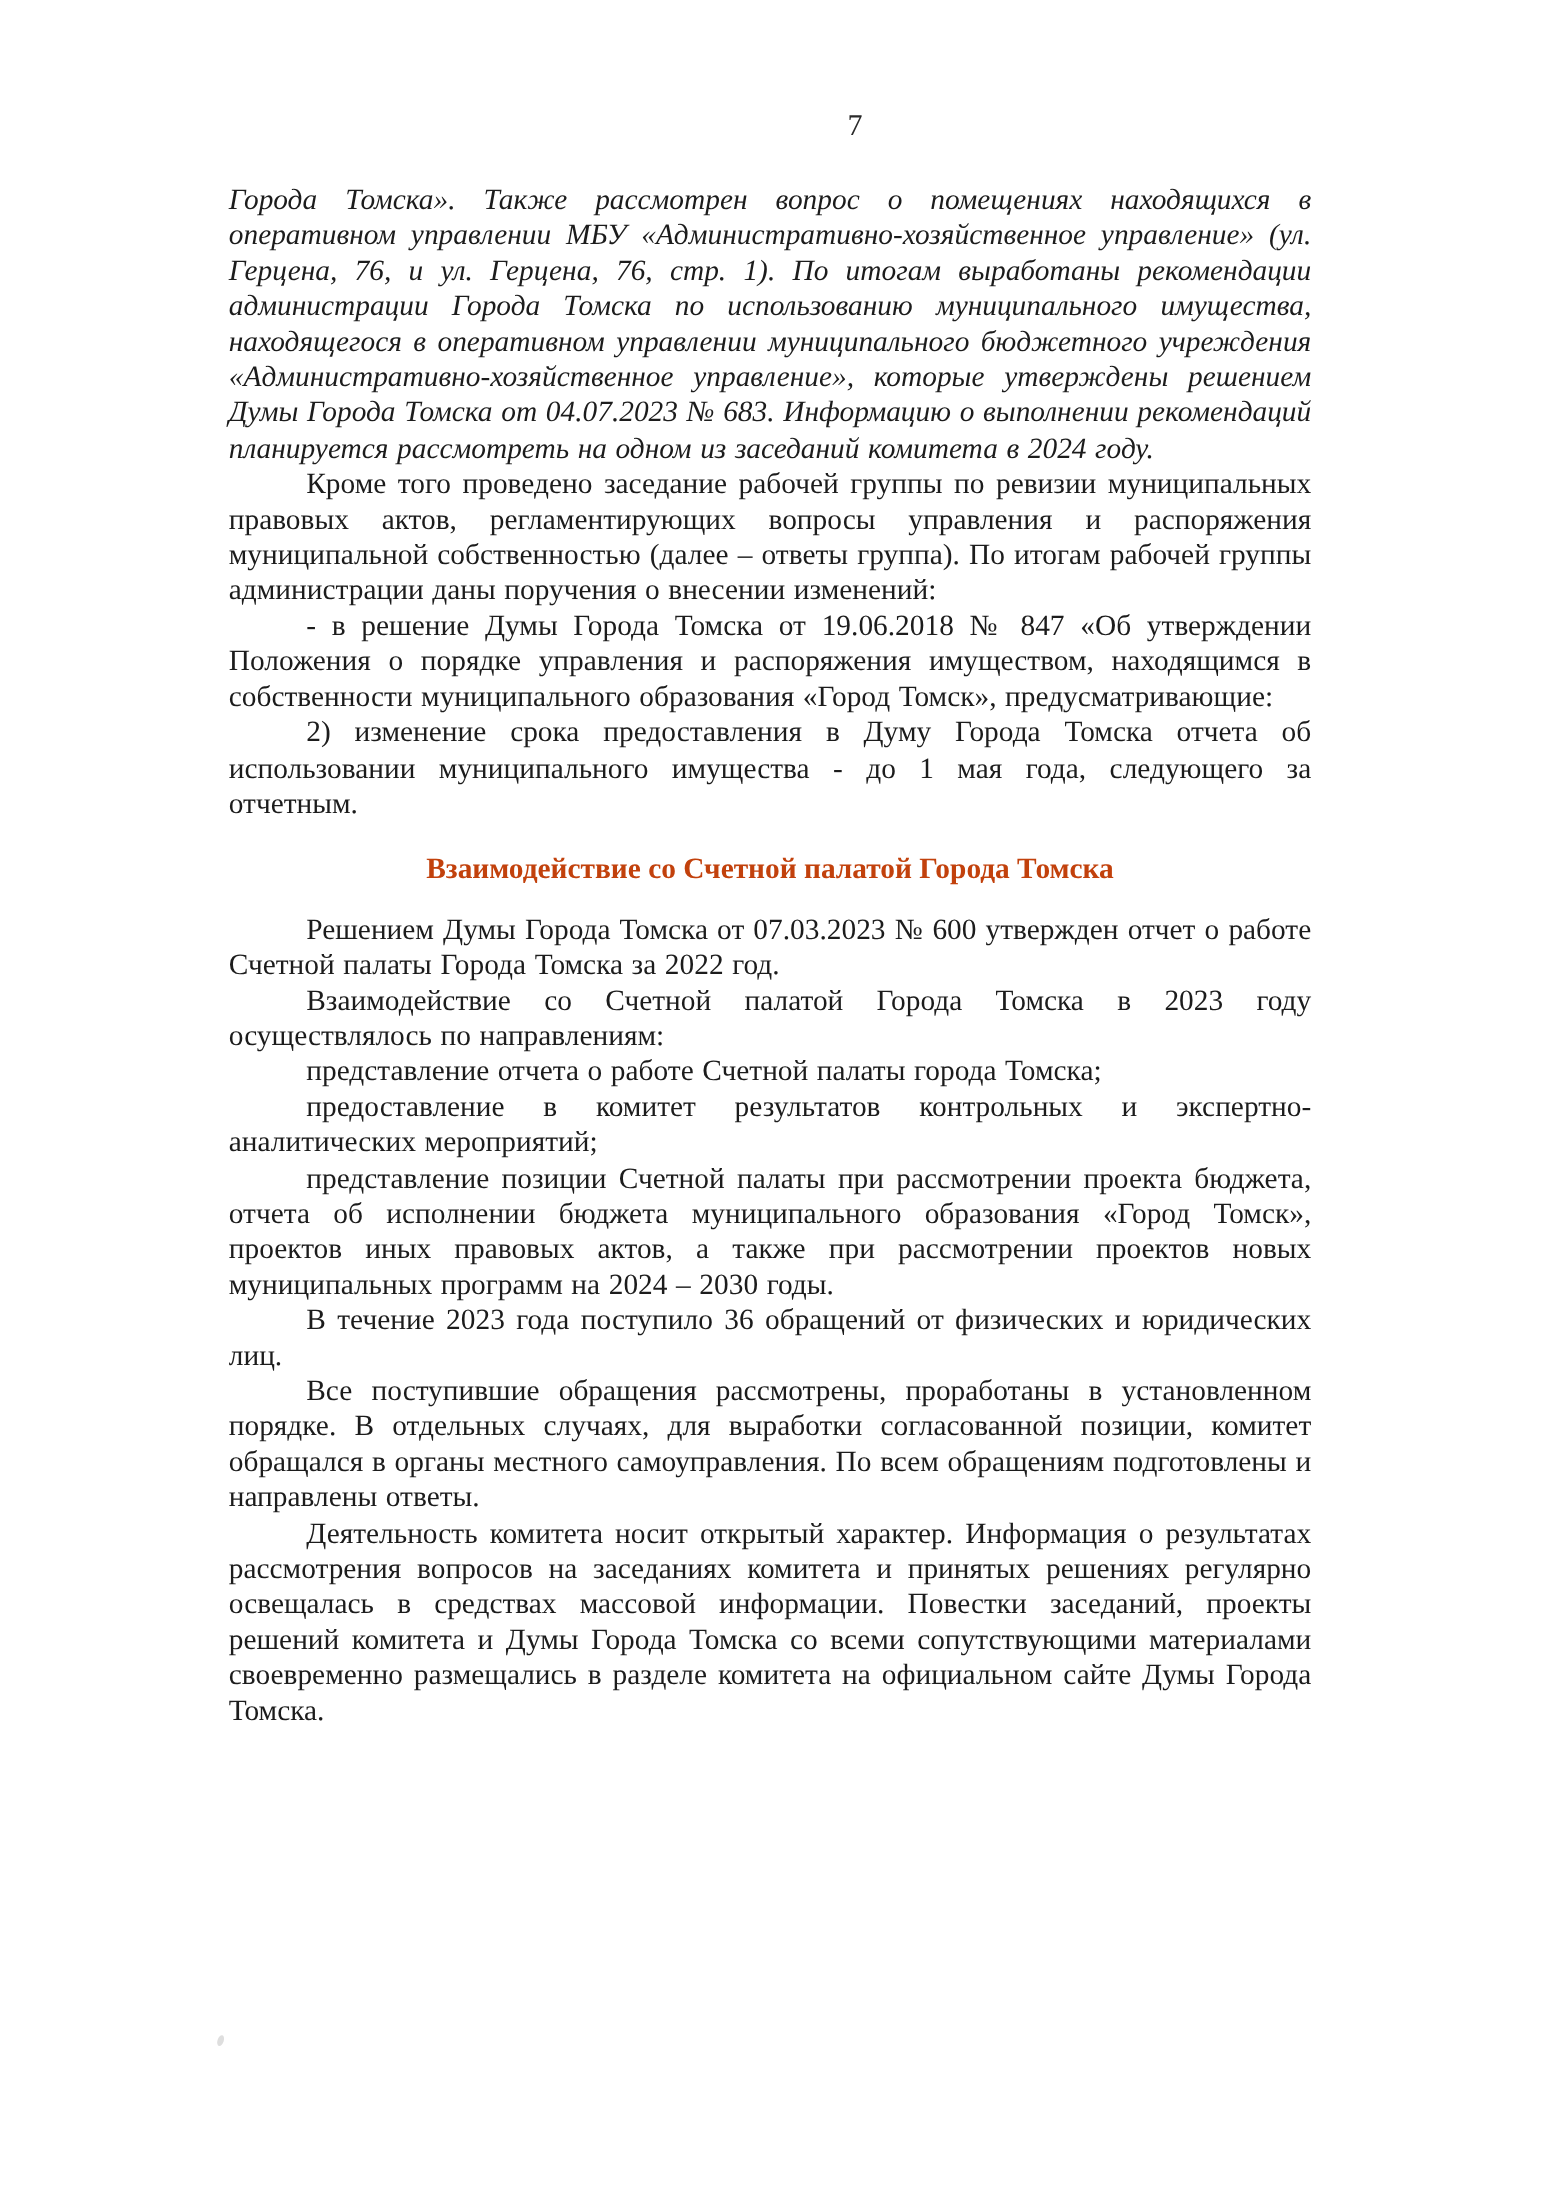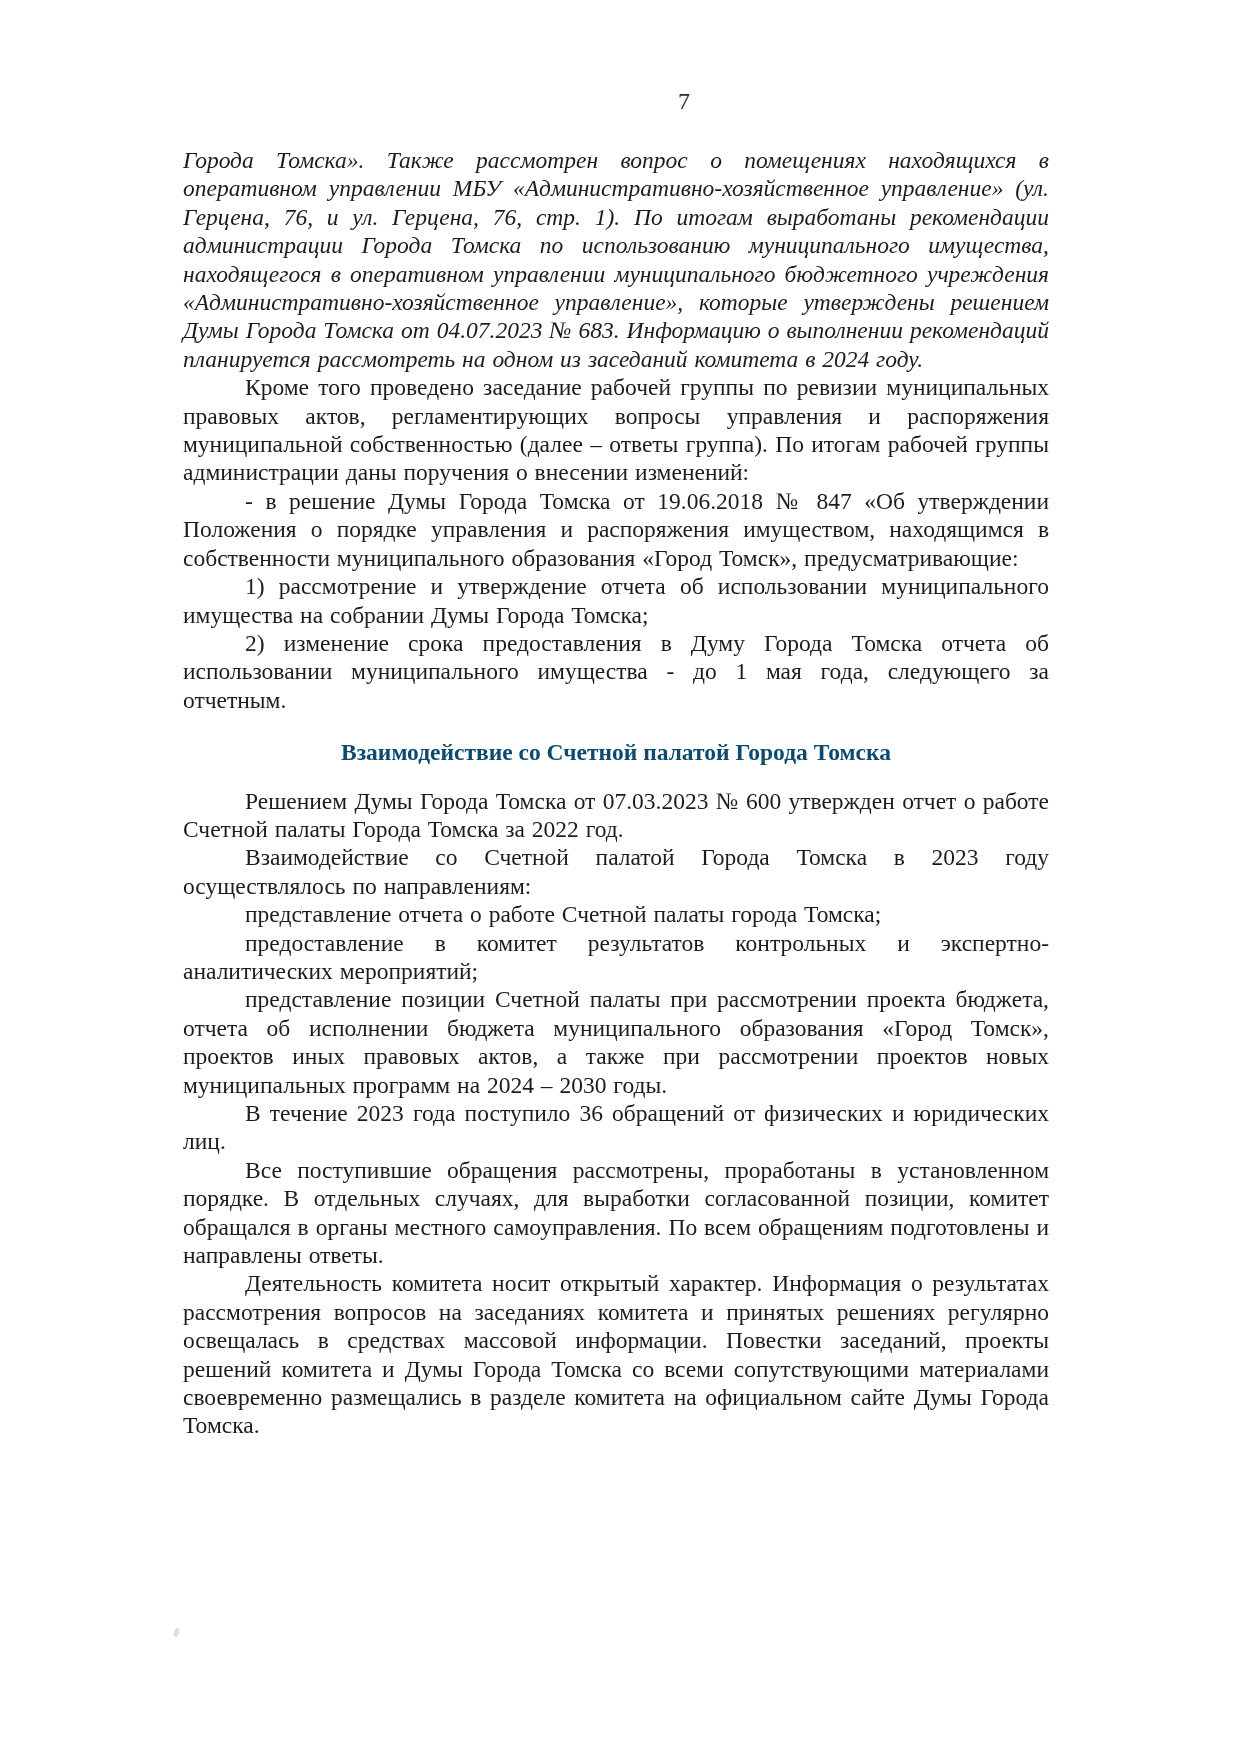--- a/index.html
+++ b/index.html
@@ -36,21 +36,21 @@
     word-spacing: 1px;
   }
   .body-par.no-indent { text-indent: 0; font-style: italic; }
   .section-heading {
     font-size: 23.5px;
     line-height: 28.4px;
     font-weight: bold;
     text-align: center;
     text-indent: 0;
     margin: 24px 0 20px 0;
-    color: #0c4a6e;
+    color: #c2410c;
   }
   .scan-speck {
     position: absolute;
     left: 174px;
     top: 1628px;
     width: 5px;
     height: 9px;
     background: #c2c2c2;
     opacity: 0.55;
     border-radius: 50%;
@@ -62,21 +62,20 @@
 
 <div class="page">
 
   <div class="page-number">7</div>
 
   <div class="content">
 
     <p class="body-par no-indent">Города Томска». Также рассмотрен вопрос о помещениях находящихся в оперативном управлении МБУ «Административно-хозяйственное управление» (ул. Герцена, 76, и ул. Герцена, 76, стр. 1). По итогам выработаны рекомендации администрации Города Томска по использованию муниципального имущества, находящегося в оперативном управлении муниципального бюджетного учреждения «Административно-хозяйственное управление», которые утверждены решением Думы Города Томска от 04.07.2023 № 683. Информацию о выполнении рекомендаций планируется рассмотреть на одном из заседаний комитета в 2024 году.</p>
     <p class="body-par">Кроме того проведено заседание рабочей группы по ревизии муниципальных правовых актов, регламентирующих вопросы управления и распоряжения муниципальной собственностью (далее – ответы группа). По итогам рабочей группы администрации даны поручения о внесении изменений:</p>
     <p class="body-par">- в решение Думы Города Томска от 19.06.2018 № 847 «Об утверждении Положения о порядке управления и распоряжения имуществом, находящимся в собственности муниципального образования «Город Томск», предусматривающие:</p>
-    <p class="body-par">1) рассмотрение и утверждение отчета об использовании муниципального имущества на собрании Думы Города Томска;</p>
     <p class="body-par">2) изменение срока предоставления в Думу Города Томска отчета об использовании муниципального имущества - до 1 мая года, следующего за отчетным.</p>
 
     <h2 class="section-heading">Взаимодействие со Счетной палатой Города Томска</h2>
 
     <p class="body-par">Решением Думы Города Томска от 07.03.2023 № 600 утвержден отчет о работе Счетной палаты Города Томска за 2022 год.</p>
     <p class="body-par">Взаимодействие со Счетной палатой Города Томска в 2023 году осуществлялось по направлениям:</p>
     <p class="body-par">представление отчета о работе Счетной палаты города Томска;</p>
     <p class="body-par">предоставление в комитет результатов контрольных и экспертно-аналитических мероприятий;</p>
     <p class="body-par">представление позиции Счетной палаты при рассмотрении проекта бюджета, отчета об исполнении бюджета муниципального образования «Город Томск», проектов иных правовых актов, а также при рассмотрении проектов новых муниципальных программ на 2024 – 2030 годы.</p>
 

